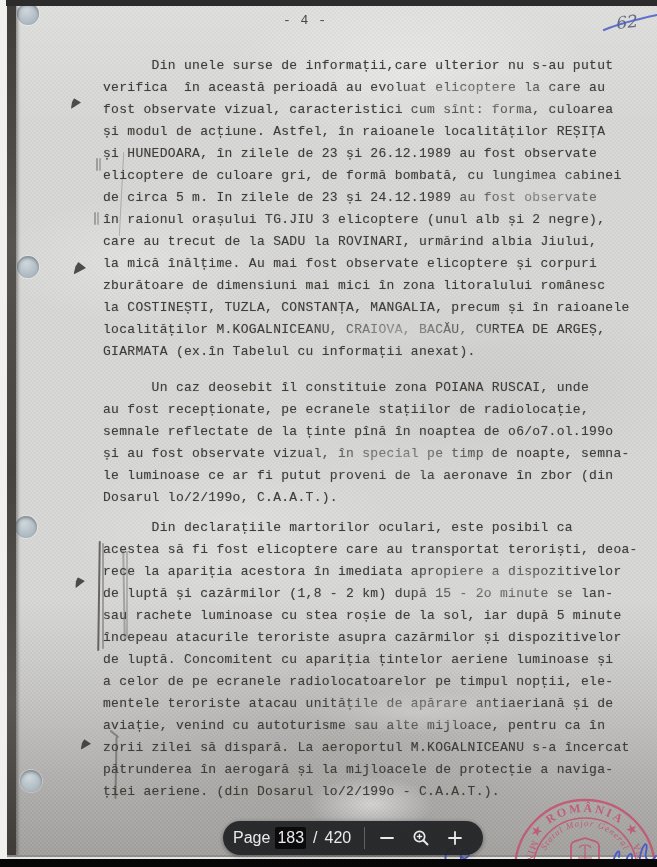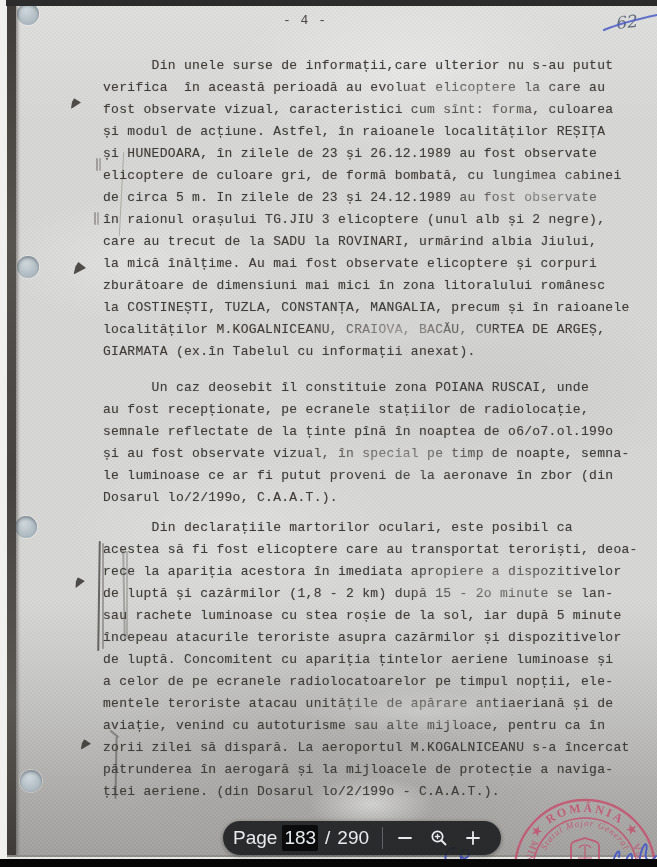--- a/index.html
+++ b/index.html
@@ -49,21 +49,21 @@
        radial-gradient(ellipse closest-side, rgba(214,214,212,.5), transparent),
        radial-gradient(ellipse closest-side, rgba(210,210,208,.7), transparent);
      background-position:360px 75px, 430px 170px, 300px 310px, 280px 435px, 380px 560px, 300px 690px, 450px 328px;
      background-size:240px 44px, 220px 48px, 200px 40px, 240px 44px, 230px 48px, 240px 44px, 70px 18px;}
   
   .mark{position:absolute;width:11px;height:10px;background:#35332f;opacity:.85;z-index:3;
         clip-path:polygon(0% 100%, 100% 55%, 45% 0%, 20% 35%);}
   .vline{position:absolute;width:1.5px;border-radius:1px;background:rgba(45,43,39,.65);z-index:3;}
   
   .toolbar{position:absolute;left:223px;top:821px;height:34px;z-index:10;display:flex;align-items:center;
-     background:rgba(32,33,36,.93);border-radius:17px;color:#e8eaed;font-size:19px;
+     background:rgba(32,33,36,.93);border-radius:17px;color:#e8eaed;font-size:16px;
      padding:0 14px 0 10px;box-shadow:0 1px 4px rgba(0,0,0,.4);}
   .pagebox{background:#0b0b0c;border-radius:2px;padding:2px 2px;margin-left:5px;min-width:22px;text-align:center;}
   .sep{margin-left:7px;} .total{margin-left:7px;}
   .tdivider{width:1px;height:22px;background:#5f6368;margin-left:13px;margin-right:2px;}
   .tbtn{background:none;border:0;padding:0;margin-left:6px;width:28px;height:28px;display:flex;
         align-items:center;justify-content:center;cursor:pointer;}
 </style>
 </head>
 <body>
 
@@ -178,21 +178,21 @@
       <path d="M612,866 C615,852 621,846 619,857"></path>
       <path d="M626,863 C627,854 633,850 632,859"></path>
       <path d="M639,865 C641,843 649,838 646,852 C644,861 651,863 656,856"></path>
     </g>
   </svg>
 
   <div class="toolbar">
     <span>Page</span>
     <span class="pagebox">183</span>
     <span class="sep">/</span>
-    <span class="total">290</span>
+    <span class="total">420</span>
     <div class="tdivider"></div>
     <button class="tbtn">
       <svg width="16" height="16" viewBox="0 0 16 16">
         <path d="M2,8 H14" stroke="#e8eaed" stroke-width="1.8" stroke-linecap="round"></path>
       </svg>
     </button>
     <button class="tbtn">
       <svg width="18" height="18" viewBox="0 0 18 18">
         <circle cx="7.5" cy="7.5" r="5.2" stroke="#e8eaed" stroke-width="1.7" fill="none"></circle>
         <path d="M7.5,5.4 v4.2 M5.4,7.5 h4.2" stroke="#e8eaed" stroke-width="1.4" stroke-linecap="round"></path>

